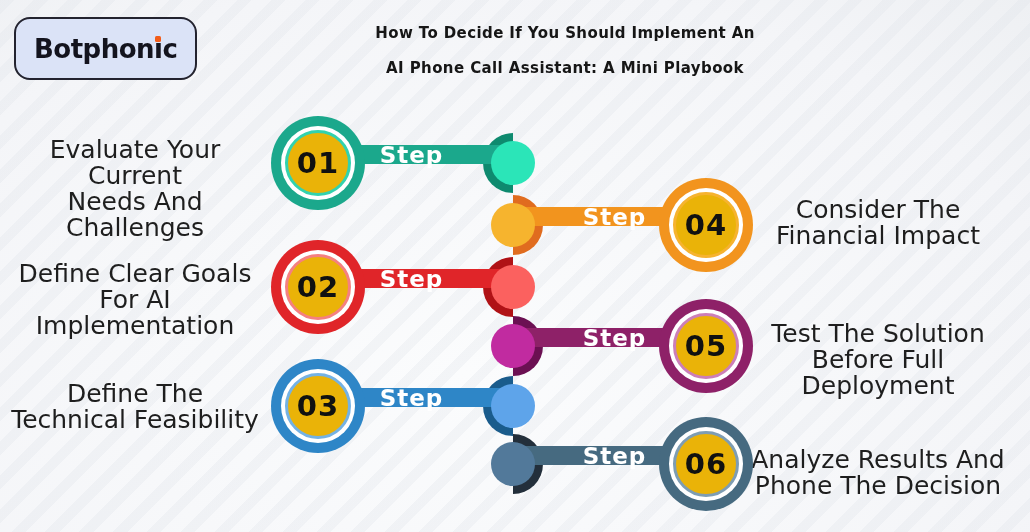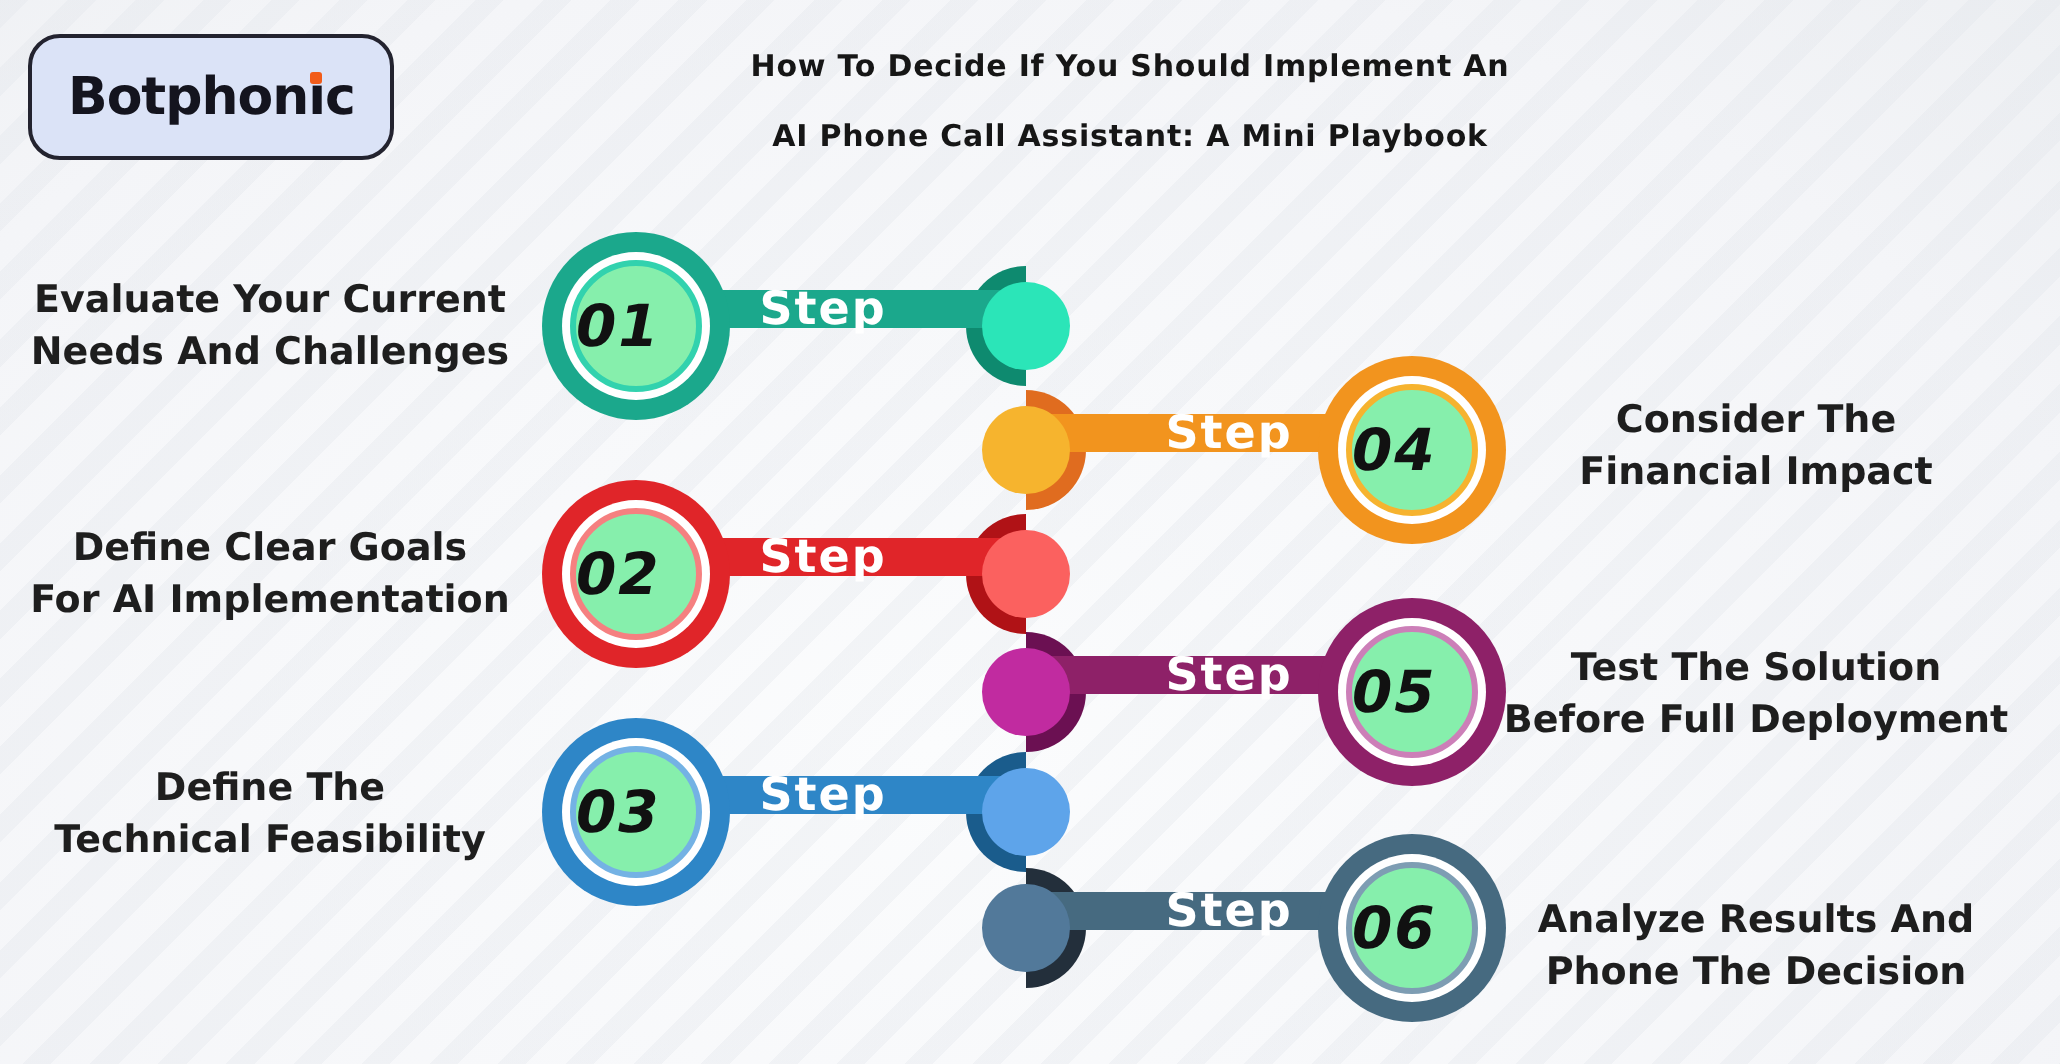--- a/index.html
+++ b/index.html
@@ -28,21 +28,21 @@
 
   
   .title {
     position:absolute; left:240px; top:16px; width:650px; text-align:center;
     font-size:15px; font-weight:700; line-height:35px; letter-spacing:0.4px; color:#161616;
   }
 
   
   .step .label {
     position:absolute; width:260px; text-align:center; z-index:1;
-    font-size:19px; font-weight:700; color:#1e1e1e; line-height:26px;
+    font-size:25px; font-weight:400; color:#1e1e1e; line-height:26px;
     top:calc(var(--ly) - 26px);
   }
   .step.left  .label { left:5px; }
   .step.right .label { left:748px; }
 
   .step .bar {
     position:absolute; height:19px; width:173px; top:calc(var(--y) - 18px);
     background:var(--main); z-index:3;
     display:flex; align-items:center; justify-content:center;
     color:#fff; font-size:23px; font-weight:700; letter-spacing:1px;
@@ -67,23 +67,23 @@
     top:calc(var(--y) - 47px); background:var(--main); z-index:5;
     display:flex; align-items:center; justify-content:center;
   }
   .step.left  .ring { left:271px; }
   .step.right .ring { left:659px; }
   .ring-gap {
     width:74px; height:74px; border-radius:50%; background:#fff;
     display:flex; align-items:center; justify-content:center;
   }
   .ring-thin {
-    width:66px; height:66px; border-radius:50%; background:#86efac;
+    width:66px; height:66px; border-radius:50%; background:#eab308;
     border:3px solid var(--inner);
-    display:flex; align-items:center; justify-content:flex-start;font-style:italic;
+    display:flex; align-items:center; justify-content:center;
   }
   .num { font-size:29px; font-weight:700; color:#111; letter-spacing:1px; }
 </style>
 </head>
 <body>
 
 <div class="canvas">
 
   <div class="logo" style="--logo-bg: #dbe3f7; --logo-dot: #f25c19;">
     <span>Botphon</span>

